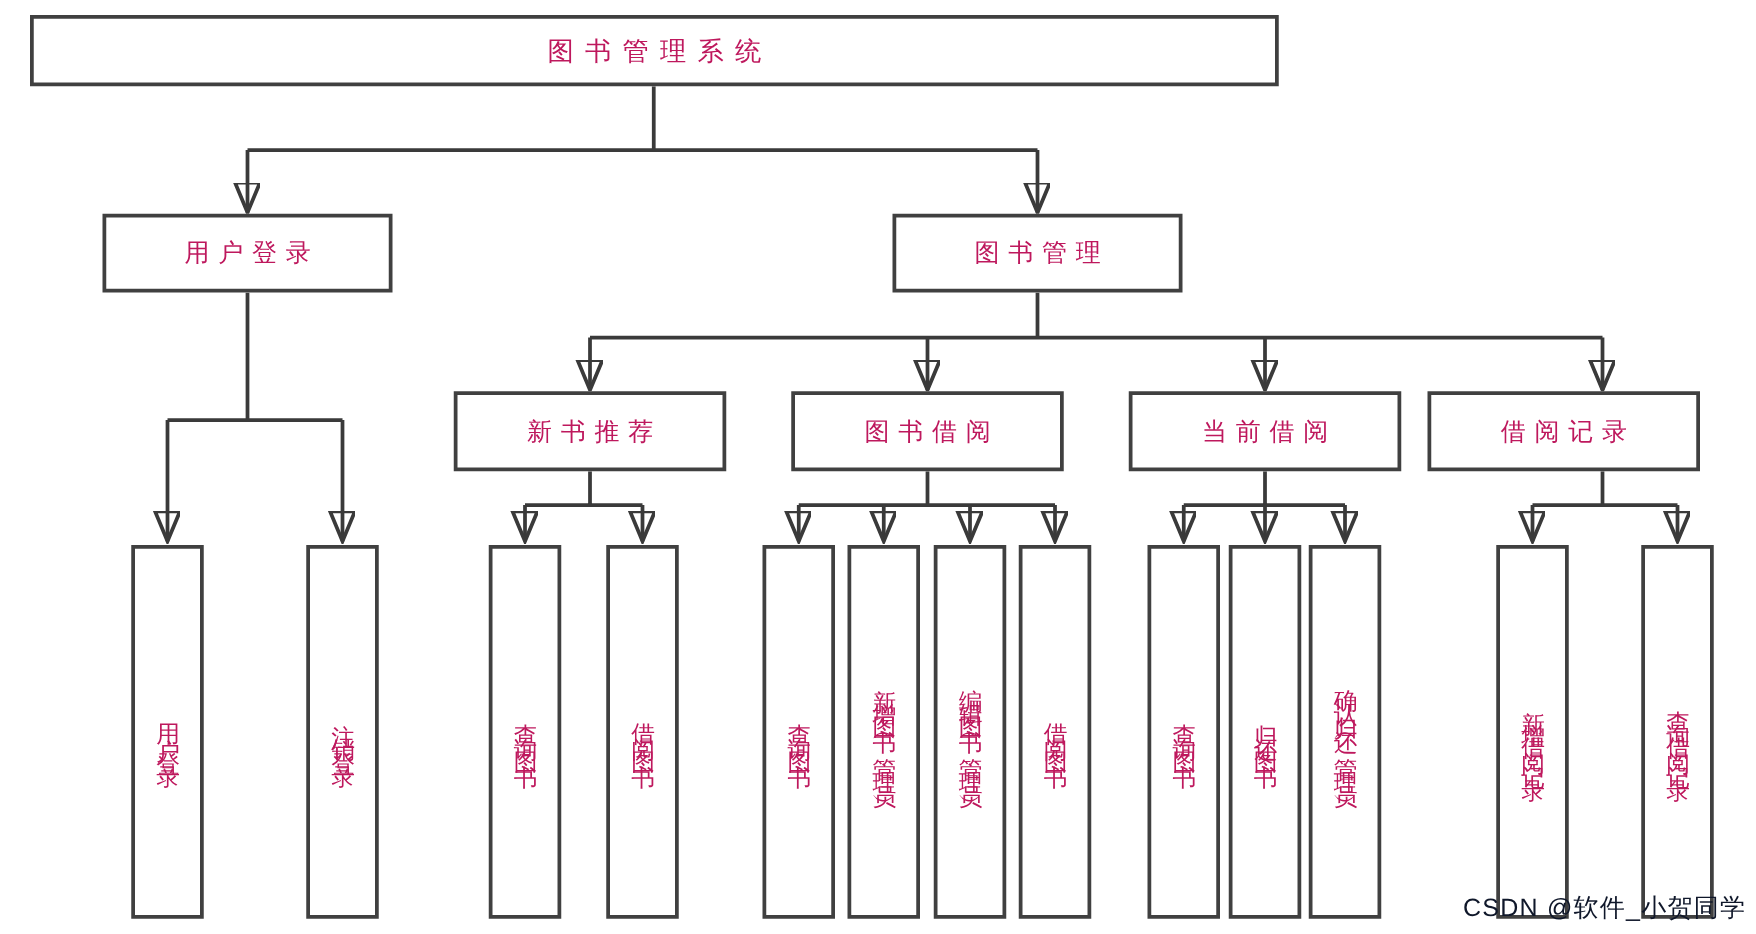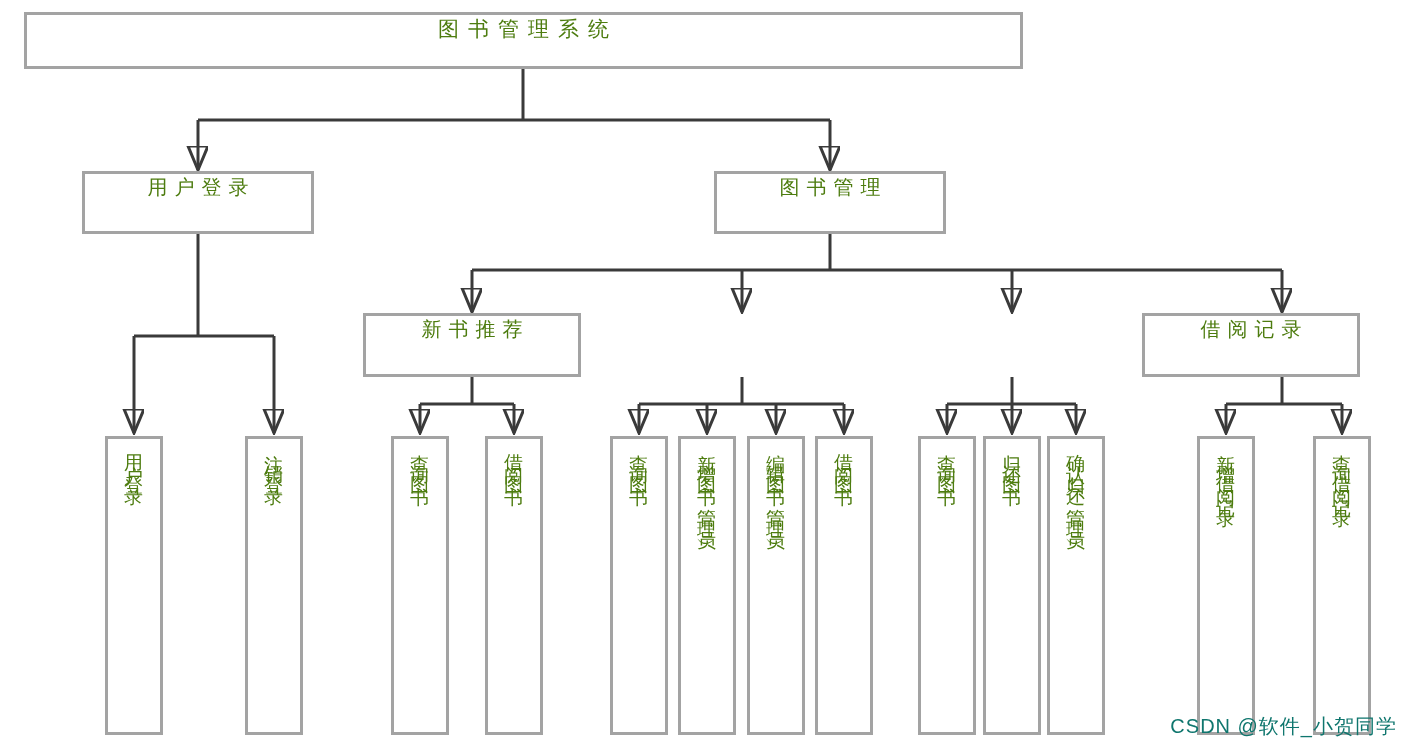--- a/index.html
+++ b/index.html
@@ -18,41 +18,42 @@
     pointer-events: none;
   }
   .wires path, .wires line {
     stroke: #3a3a3a;
     stroke-width: 3;
     fill: none;
   }
   .box {
     position: absolute;
     background: #ffffff;
-    border: 3px solid #a3a3a3;
+    border: 3px solid #404040;
     display: flex;
+    align-items: center;
     justify-content: center;
-    color: #4d7c0f;
+    color: #be185d;
   }
   .box.root .label   { font-size: 21px; letter-spacing: 9px; text-indent: 9px; white-space: nowrap; }
   .box.branch .label { font-size: 20px; letter-spacing: 7px; text-indent: 7px; white-space: nowrap; }
   .box.leaf .label {
     writing-mode: vertical-rl;
     font-size: 19px;
     letter-spacing: 11px;
     line-height: 1;
     white-space: nowrap;
   }
   .watermark {
     position: absolute;
     top: 713px;
     right: 8px;
     font-size: 20px;
     letter-spacing: 1px;
-    color: #0f766e;
+    color: #0f172a;
     white-space: nowrap;
   }
 </style>
 </head>
 <body>
 
 <div class="canvas">
 
   <svg class="wires" width="1405" height="747" viewBox="0 0 1405 747">
     <defs>
@@ -104,20 +105,26 @@
   <div class="box branch" style="left:82px; top:171px; width:232px; height:63px;">
     <span class="label">用户登录</span>
   </div>
   <div class="box branch" style="left:363px; top:313px; width:218px; height:64px;">
     <span class="label">新书推荐</span>
   </div>
 
   <div class="box branch" style="left:714px; top:171px; width:232px; height:63px;">
     <span class="label">图书管理</span>
   </div>
+  <div class="box branch" style="left:633px; top:313px; width:218px; height:64px;">
+    <span class="label">图书借阅</span>
+  </div>
+  <div class="box branch" style="left:903px; top:313px; width:218px; height:64px;">
+    <span class="label">当前借阅</span>
+  </div>
   <div class="box branch" style="left:1142px; top:313px; width:218px; height:64px;">
     <span class="label">借阅记录</span>
   </div>
 
   <div class="box leaf" style="left:105px; top:436px; width:58px; height:299px;">
     <span class="label">用户登录</span>
   </div>
   <div class="box leaf" style="left:245px; top:436px; width:58px; height:299px;">
     <span class="label">注销登录</span>
   </div>

